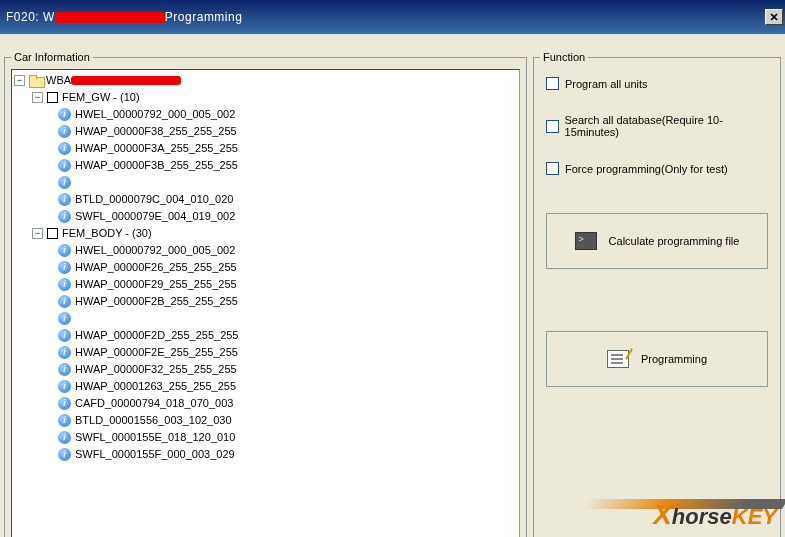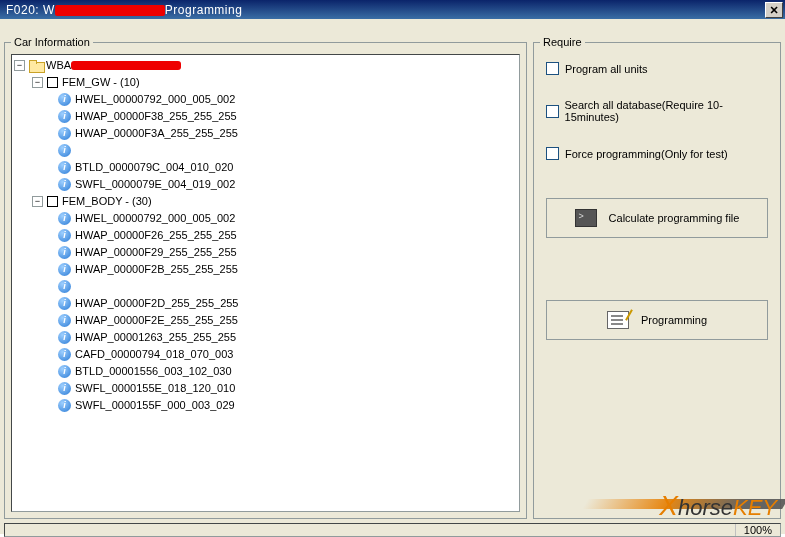--- a/index.html
+++ b/index.html
@@ -1,18 +1,18 @@
 <!DOCTYPE html>
 <html><head>
 <meta charset="utf-8">
 <style>
 * { box-sizing: border-box; margin: 0; padding: 0; }
 body { font-family: Tahoma, sans-serif; font-size: 11px; background: #fff; width: 785px; height: 537px; overflow: hidden; position: relative; }
 
-.titlebar { background: linear-gradient(#0a246a, #3a6ea5); color: #fff; height: 19px; display: flex; align-items: center; padding: 0 2px; font-size: 12px; }
+.titlebar { background: linear-gradient(#0a246a, #3a6ea5); color: #fff; height: 34px; display: flex; align-items: center; padding: 0 2px; font-size: 12px; }
 .titlebar-text { flex: 1; padding-left: 4px; letter-spacing: 0.5px; }
 .redact { background: #e00; display: inline-block; height: 11px; width: 110px; vertical-align: middle; border-radius: 2px; }
 .close-btn { width: 18px; height: 16px; background: #d4d0c8; border: 1px solid #fff; border-right-color: #404040; border-bottom-color: #404040; color: #000; font-weight: bold; font-size: 11px; text-align: center; line-height: 14px; cursor: pointer; }
 
 .client { background: #ece9d8; height: 515px; padding: 4px; display: flex; flex-direction: column; }
 .main-row { flex: 1; display: flex; gap: 6px; margin-top: 13px; }
 
 fieldset { border: 1px solid #919b9c; padding: 6px; position: relative; }
 legend { font-size: 11px; padding: 0 3px; color: #000; }
 
@@ -34,35 +34,35 @@
 .info-icon::after { content: "i"; }
 
 .redact2 { background: #e00; display: inline-block; height: 9px; width: 110px; border-radius: 3px; }
 
 .func { width: 248px; display: flex; flex-direction: column; }
 .func-body { display: flex; flex-direction: column; gap: 24px; padding: 8px 6px; justify-content: space-between; }
 .chk-row { display: flex; align-items: center; gap: 6px; }
 .chk { width: 13px; height: 13px; border: 1px solid #1c5180; background: #fff; cursor: pointer; }
 .chk-label { cursor: pointer; }
 
-.big-btn { margin-top: 14px; height: 40px; border: 1px solid #919b9c; background: #ece9d8; display: flex; align-items: center; justify-content: center; gap: 12px; cursor: pointer; }
+.big-btn { margin-top: 14px; height: 56px; border: 1px solid #919b9c; background: #ece9d8; display: flex; align-items: center; justify-content: center; gap: 12px; cursor: pointer; }
 .btn-gap { flex: 1; }
 
 .calc-icon { width: 22px; height: 18px; background: #555; border: 1px solid #333; display: inline-block; position: relative; }
 .calc-icon::after { content: ">"; color: #ddd; position: absolute; left: 3px; top: 1px; font-size: 9px; }
 
 .prog-icon { width: 22px; height: 18px; background: #fff; border: 1px solid #666; display: inline-block; position: relative; }
 .prog-icon::before { content: ""; position: absolute; left: 3px; top: 3px; width: 12px; height: 2px; background: #888; box-shadow: 0 4px 0 #888, 0 8px 0 #888; }
 .prog-icon::after { content: ""; position: absolute; right: -2px; top: -3px; width: 2px; height: 12px; background: #c90; transform: rotate(30deg); }
 
 .statusbar { height: 20px; margin-top: 4px; border: 1px inset #919b9c; background: #ece9d8; display: flex; align-items: center; font-size: 11px; justify-content: flex-end; }
 .status-seg { flex: 1; border-right: 1px solid #c0c0c0; height: 100%; }
 .status-pct { padding: 0 8px; }
 
-.watermark { position: absolute; right: 8px; bottom: 15px; font-size: 22px; font-weight: normal; font-style: italic; color: #333; pointer-events: none; }
+.watermark { position: absolute; right: 8px; bottom: 6px; font-size: 22px; font-weight: bold; font-style: italic; color: #333; pointer-events: none; }
 .watermark .x { color: #e67e00; font-size: 28px; }
 .watermark .key { color: #e67e00; }
 .swoosh { position: absolute; right: 0; bottom: 28px; width: 200px; height: 10px; background: linear-gradient(90deg, transparent, #e67e00 40%, #555 80%); transform: skewX(-30deg); pointer-events: none; opacity: 0.9; }
 
 ::-webkit-scrollbar { width: 16px; }
 ::-webkit-scrollbar-track { background: #ece9d8; border-left: 1px solid #c0c0c0; }
 ::-webkit-scrollbar-thumb { background: #c8c8c8; border: 1px solid #919b9c; }
 ::-webkit-scrollbar-button { background: #ece9d8; border: 1px solid #919b9c; height: 16px; }
 </style>
 </head>
@@ -111,20 +111,26 @@
                     </li>
                     <li>
                       <div class="node">
                         <span class="info-icon"></span>
                         <span>HWAP_00000F3A_255_255_255</span>
                       </div>
                     </li>
                     <li>
                       <div class="node">
                         <span class="info-icon"></span>
+                        <span>HWAP_00000F3B_255_255_255</span>
+                      </div>
+                    </li>
+                    <li>
+                      <div class="node">
+                        <span class="info-icon"></span>
                       </div>
                     </li>
                     <li>
                       <div class="node">
                         <span class="info-icon"></span>
                         <span>BTLD_0000079C_004_010_020</span>
                       </div>
                     </li>
                     <li>
                       <div class="node">
@@ -178,20 +184,26 @@
                     </li>
                     <li>
                       <div class="node">
                         <span class="info-icon"></span>
                         <span>HWAP_00000F2E_255_255_255</span>
                       </div>
                     </li>
                     <li>
                       <div class="node">
                         <span class="info-icon"></span>
+                        <span>HWAP_00000F32_255_255_255</span>
+                      </div>
+                    </li>
+                    <li>
+                      <div class="node">
+                        <span class="info-icon"></span>
                         <span>HWAP_00001263_255_255_255</span>
                       </div>
                     </li>
                     <li>
                       <div class="node">
                         <span class="info-icon"></span>
                         <span>CAFD_00000794_018_070_003</span>
                       </div>
                     </li>
                     <li>
@@ -214,21 +226,21 @@
                     </li>
                   </ul>
                 </li>
               </ul>
             </li>
           </ul>
       </div>
     </fieldset>
 
     <fieldset class="func">
-      <legend>Require</legend>
+      <legend>Function</legend>
       <div class="func-body">
         <div class="chk-row">
           <span class="chk"></span>
           <span class="chk-label">Program all units</span>
         </div>
         <div class="chk-row">
           <span class="chk"></span>
           <span class="chk-label">Search all database(Require 10-15minutes)</span>
         </div>
         <div class="chk-row">

